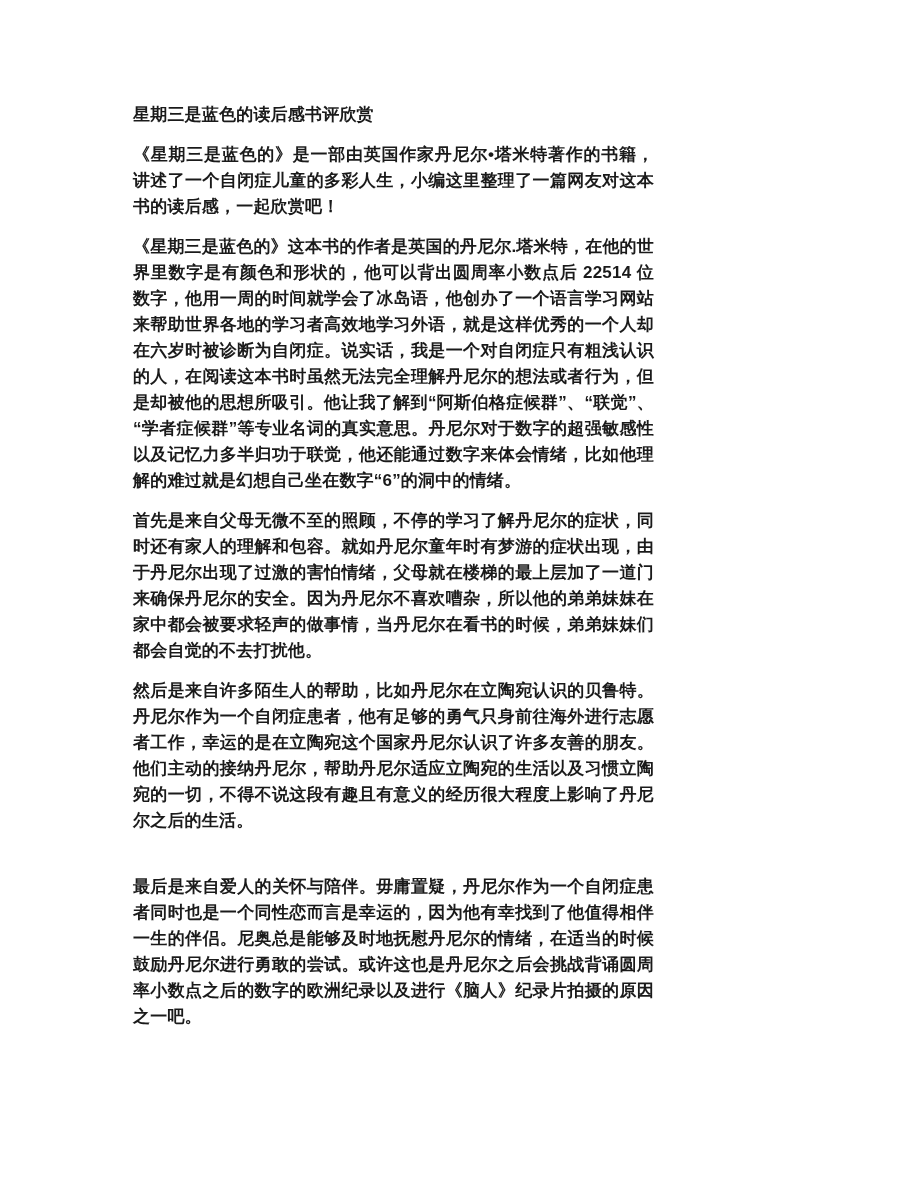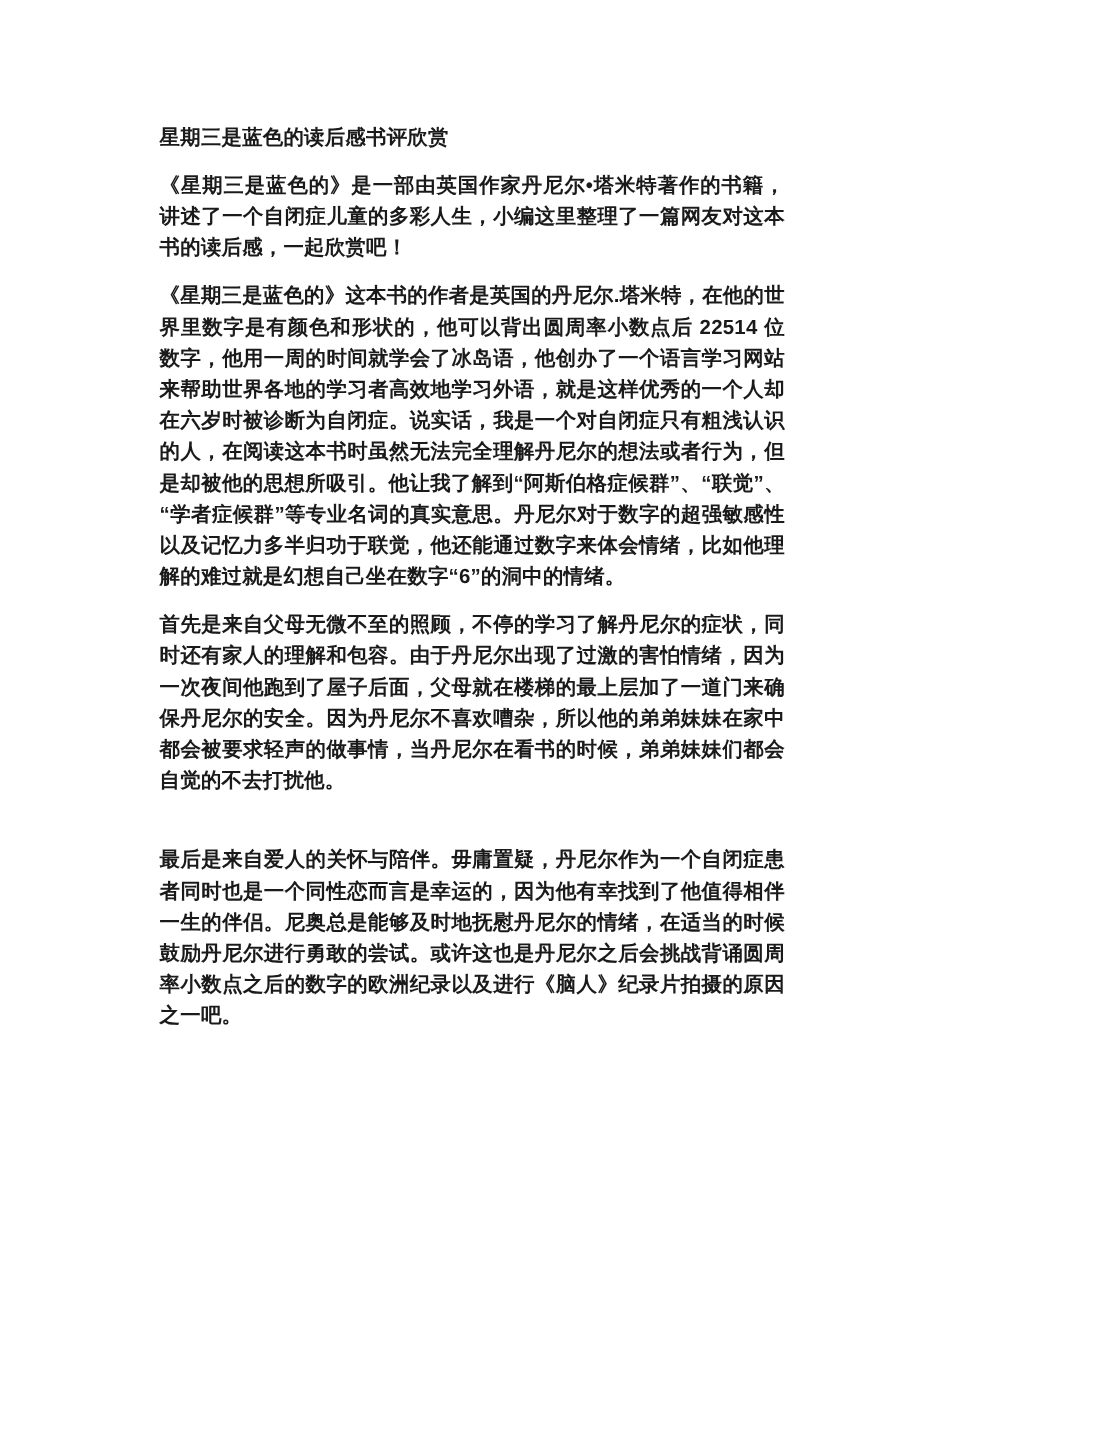--- a/index.html
+++ b/index.html
@@ -43,18 +43,19 @@
 <body>
 
 <main class="doc">
   <h1 class="doc-title">星期三是蓝色的读后感书评欣赏</h1>
 
   <p class="para">《星期三是蓝色的》是一部由英国作家丹尼尔•塔米特著作的书籍，讲述了一个自闭症儿童的多彩人生，小编这里整理了一篇网友对这本书的读后感，一起欣赏吧！</p>
 
   <p class="para">《星期三是蓝色的》这本书的作者是英国的丹尼尔.塔米特，在他的世界里数字是有颜色和形状的，他可以背出圆周率小数点后 22514 位数字，他用一周的时间就学会了冰岛语，他创办了一个语言学习网站来帮助世界各地的学习者高效地学习外语，就是这样优秀的一个人却在六岁时被诊断为自闭症。说实话，我是一个对自闭症只有粗浅认识的人，在阅读这本书时虽然无法完全理解丹尼尔的想法或者行为，但是却被他的思想所吸引。他让我了解到“阿斯伯格症候群”、“联觉”、“学者症候群”等专业名词的真实意思。丹尼尔对于数字的超强敏感性以及记忆力多半归功于联觉，他还能通过数字来体会情绪，比如他理解的难过就是幻想自己坐在数字“6”的洞中的情绪。</p>
 
 
-  <p class="para">首先是来自父母无微不至的照顾，不停的学习了解丹尼尔的症状，同时还有家人的理解和包容。由于丹尼尔出现了过激的害怕情绪，因为一次夜间他跑到了屋子后面，父母就在楼梯的最上层加了一道门来确保丹尼尔的安全。因为丹尼尔不喜欢嘈杂，所以他的弟弟妹妹在家中都会被要求轻声的做事情，当丹尼尔在看书的时候，弟弟妹妹们都会自觉的不去打扰他。</p>
+  <p class="para">首先是来自父母无微不至的照顾，不停的学习了解丹尼尔的症状，同时还有家人的理解和包容。就如丹尼尔童年时有梦游的症状出现，由于丹尼尔出现了过激的害怕情绪，父母就在楼梯的最上层加了一道门来确保丹尼尔的安全。因为丹尼尔不喜欢嘈杂，所以他的弟弟妹妹在家中都会被要求轻声的做事情，当丹尼尔在看书的时候，弟弟妹妹们都会自觉的不去打扰他。</p>
 
 
+  <p class="para">然后是来自许多陌生人的帮助，比如丹尼尔在立陶宛认识的贝鲁特。丹尼尔作为一个自闭症患者，他有足够的勇气只身前往海外进行志愿者工作，幸运的是在立陶宛这个国家丹尼尔认识了许多友善的朋友。他们主动的接纳丹尼尔，帮助丹尼尔适应立陶宛的生活以及习惯立陶宛的一切，不得不说这段有趣且有意义的经历很大程度上影响了丹尼尔之后的生活。</p>
 
   <p class="para para-last">最后是来自爱人的关怀与陪伴。毋庸置疑，丹尼尔作为一个自闭症患者同时也是一个同性恋而言是幸运的，因为他有幸找到了他值得相伴一生的伴侣。尼奥总是能够及时地抚慰丹尼尔的情绪，在适当的时候鼓励丹尼尔进行勇敢的尝试。或许这也是丹尼尔之后会挑战背诵圆周率小数点之后的数字的欧洲纪录以及进行《脑人》纪录片拍摄的原因之一吧。</p>
 </main>
 
 </body></html>

